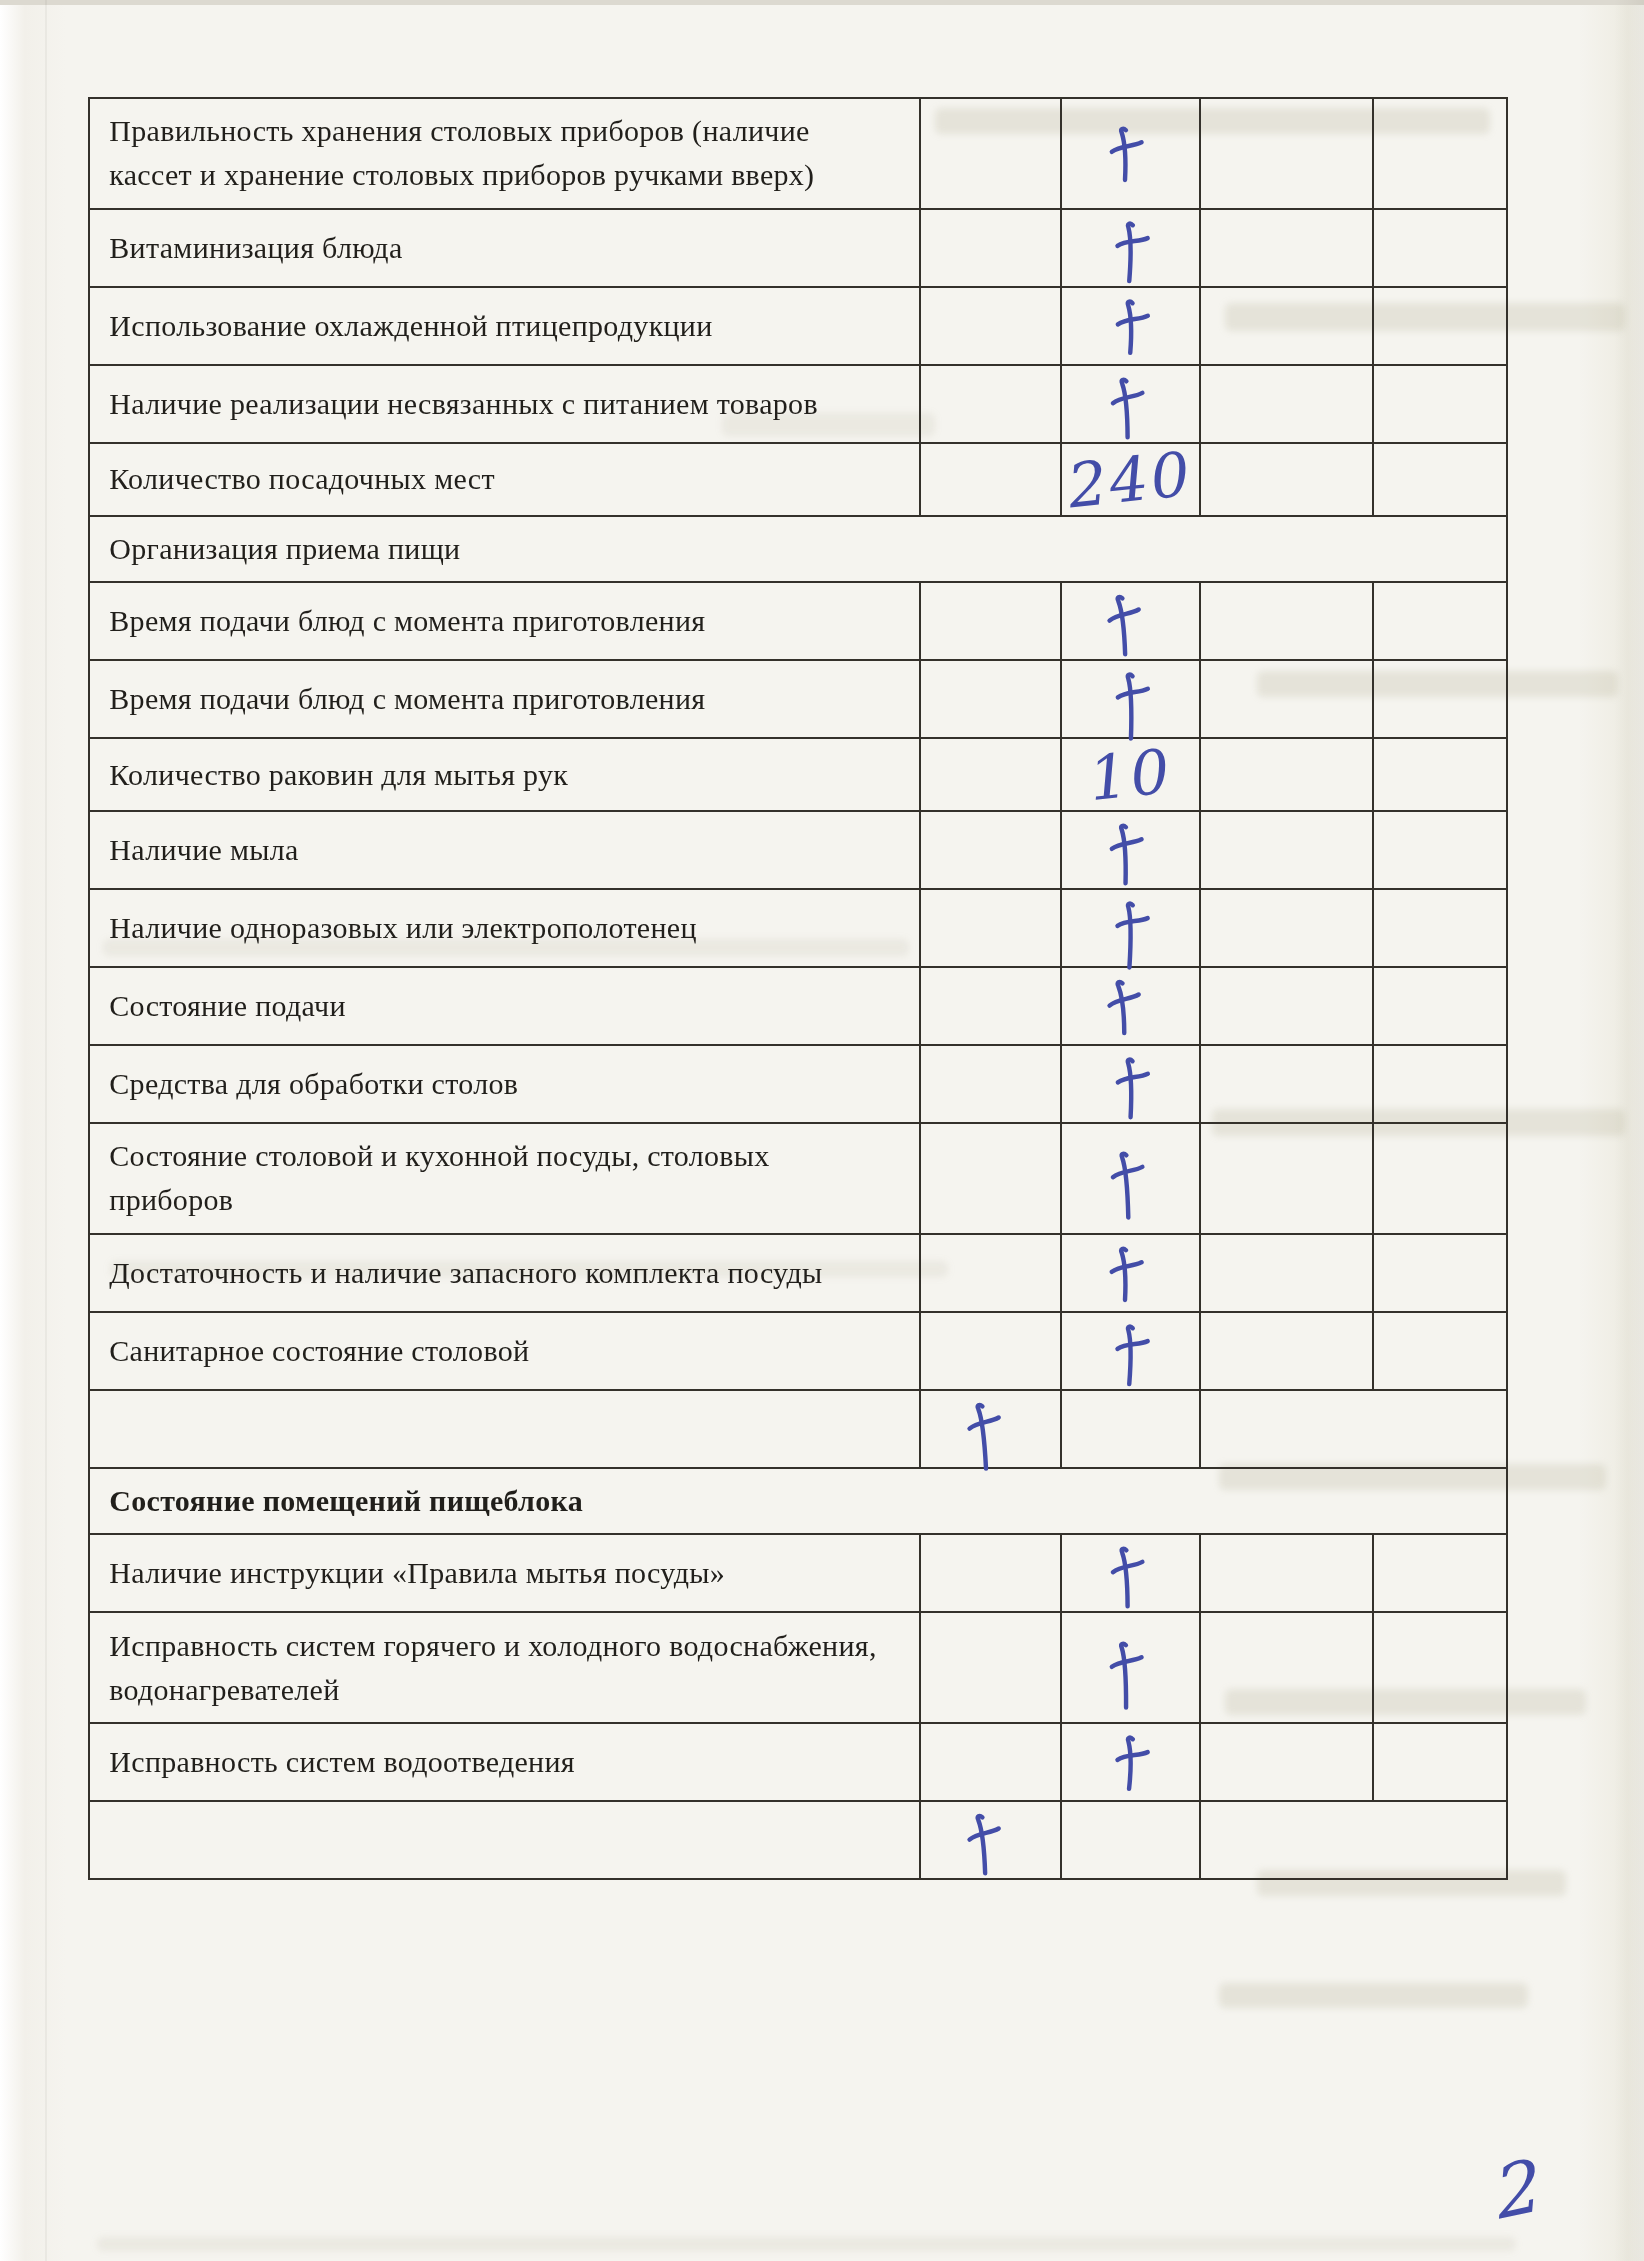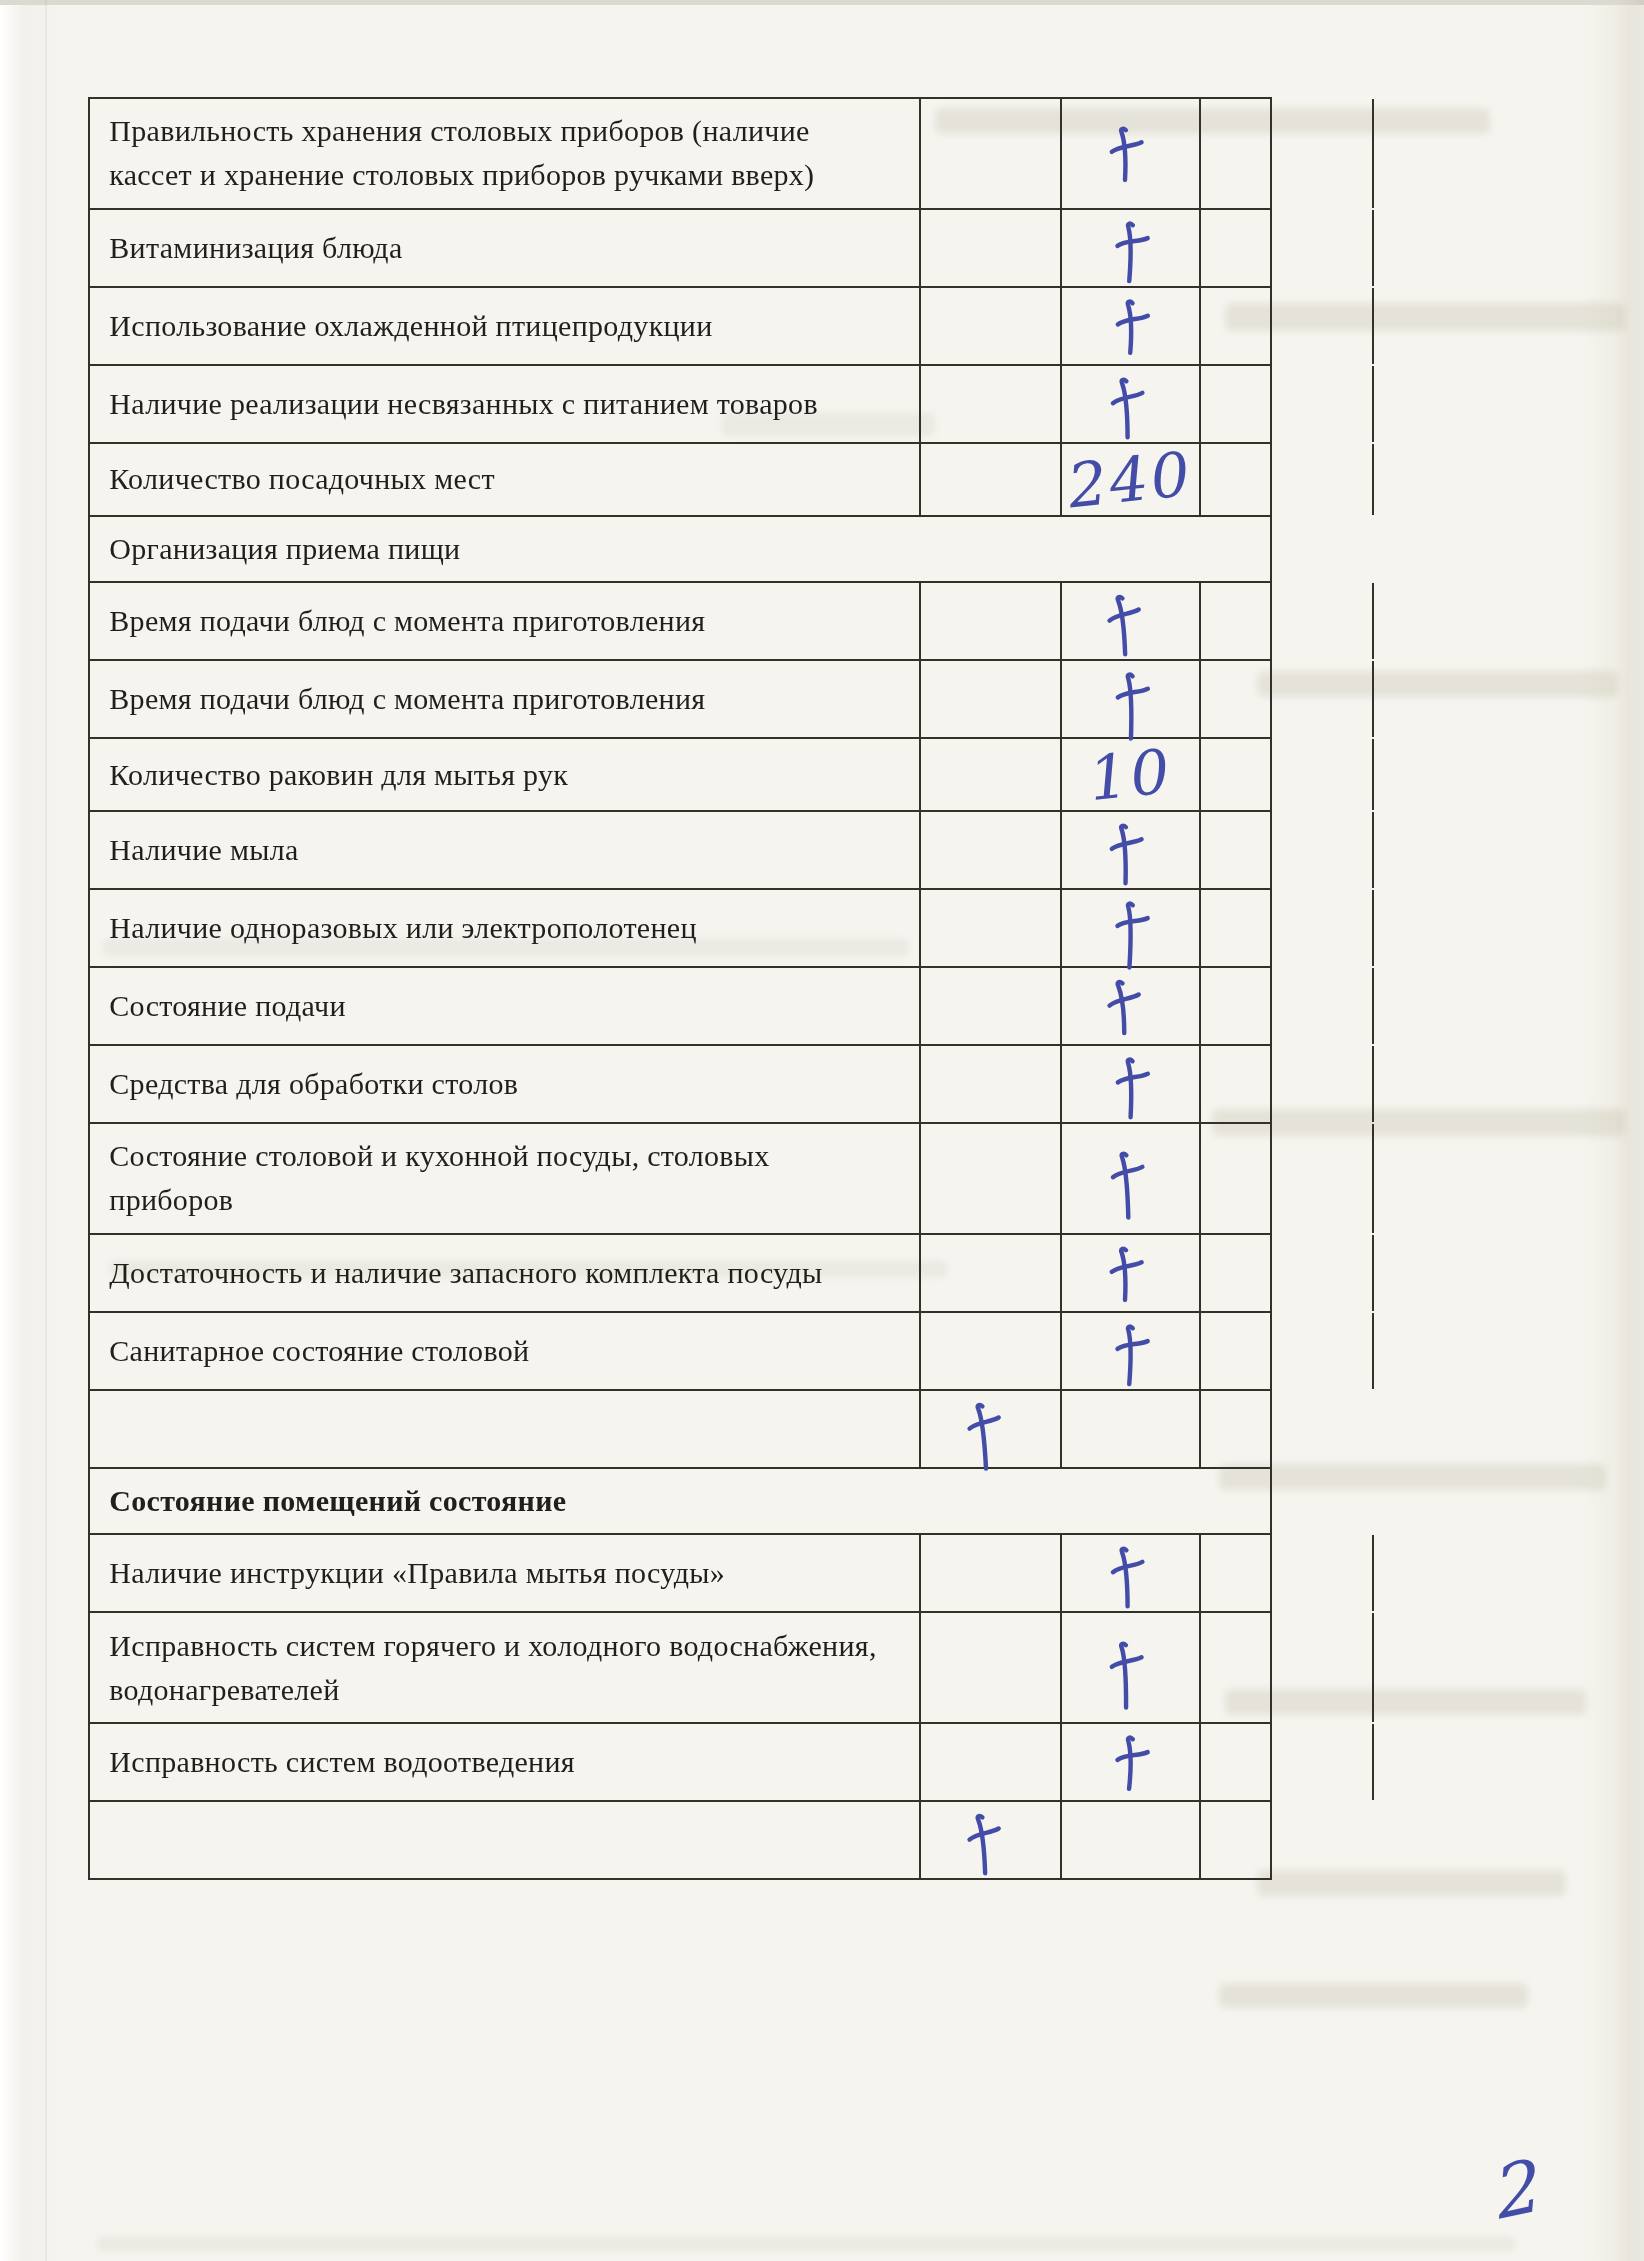--- a/index.html
+++ b/index.html
@@ -15,21 +15,21 @@
       var(--paper);
   }
   .edge-top{position:absolute;top:0;left:0;right:0;height:4.5px;background:#dcd9d0;}
   .edge-right{position:absolute;top:0;right:0;width:30px;height:100%;
     background:linear-gradient(90deg, rgba(0,0,0,0) 0%, rgba(120,112,90,.10) 100%);}
   .scan-streak{position:absolute;top:0;left:45px;width:1.9px;height:100%;background:rgba(60,55,40,.05);}
   .smudge{position:absolute;background:rgba(150,142,108,.16);filter:blur(3.9px);border-radius:6.4px;pointer-events:none;}
   .smudge.light{background:rgba(150,142,108,.10);}
 
   #table{
-    position:absolute;left:88px;top:97px;width:1184px;
+    position:absolute;left:88px;top:97px;width:1420px;
     border:2.6px solid var(--line);
     box-sizing:border-box;
     background:transparent;
   }
   .row{display:grid;grid-template-columns:829px 141px 139px 173px auto;border-top:2.6px solid var(--line);}
   .row:first-child{border-top:none;}
   .cell{
     border-left:2.6px solid var(--line);
     min-height:62px;box-sizing:border-box;position:relative;
     display:flex;align-items:center;justify-content:center;overflow:visible;
@@ -265,21 +265,21 @@
         <div class="cell">
           <svg viewBox="0 0 70 120" class="mark" style="transform: translate(-5.8px, 6.4px) rotate(-8deg);">
             <path d="M37 14 C33 9 28 11 30 17 C33 30 34 56 29 112"></path>
             <path d="M12 46 C26 37 46 41 60 35"></path>
           </svg>
         </div>
         <div class="cell"></div>
         <div class="cell"></div>
       </div>
       <div class="row section-bold">
-        <div class="cell label">Состояние помещений состояние</div>
+        <div class="cell label">Состояние помещений пищеблока</div>
       </div>
       <div class="row item">
         <div class="cell label">Наличие инструкции «Правила мытья посуды»</div>
         <div class="cell"></div>
         <div class="cell">
           <svg viewBox="0 0 70 120" class="mark" style="transform: translate(-2.6px, 6.4px) rotate(-6.4deg);">
             <path d="M37 14 C33 9 28 11 30 17 C33 30 34 56 29 102"></path>
             <path d="M12 46 C26 37 46 41 60 35"></path>
           </svg>
         </div>

